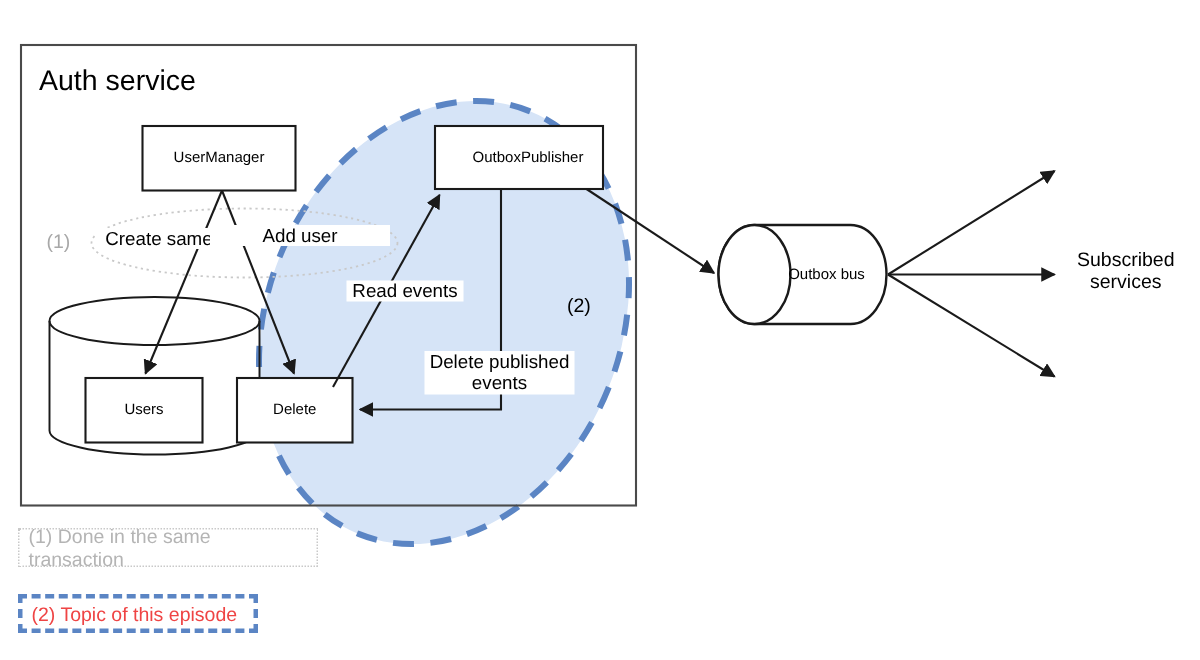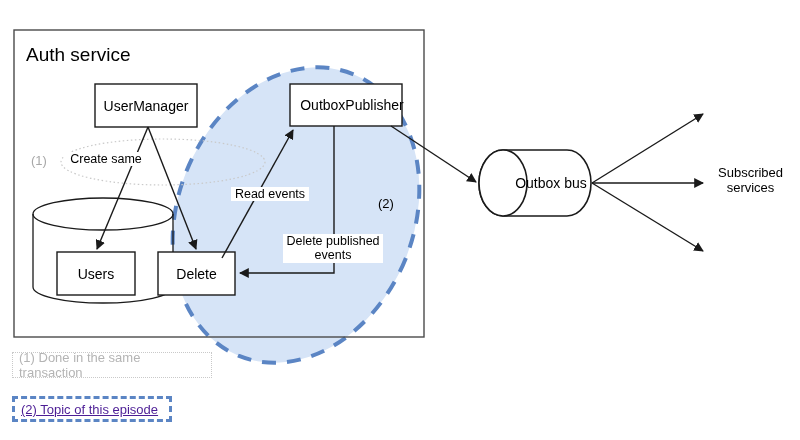--- a/index.html
+++ b/index.html
@@ -28,21 +28,21 @@
     color: #000000;
     white-space: nowrap;
     line-height: 1.15;
   }
   .boxlabel {
     position: absolute;
     display: flex;
     align-items: center;
     justify-content: center;
     text-align: center;
-    font-size: 14px;
+    font-size: 10px;
     color: #000;
     font-family: "Liberation Sans", sans-serif;
   }
   .edgelabel {
     position: absolute;
     background: #ffffff;
     font-size: 12.5px;
     text-align: center;
     color: #000;
     font-family: "Liberation Sans", sans-serif;
@@ -67,22 +67,21 @@
     height: 26px;
     border: 1px dotted #c9c9c9;
     color: #b4b4b4;
   }
   #legend-two {
     left: 12px;
     top: 396px;
     width: 160px;
     height: 26px;
     border: 3px dashed #5b85c4;
-    color: #4c1d95;
-    text-decoration: underline;
+    color: #ef4444;
   }
 </style>
 </head>
 <body>
 
 <div id="canvas">
 
   <svg id="diagram-svg" viewBox="0 0 800 440" xmlns="http://www.w3.org/2000/svg">
     <defs>
       <marker id="arrow" viewBox="0 0 10 10" refX="9" refY="5" markerWidth="7" markerHeight="7" orient="auto-start-reverse">
@@ -152,20 +151,21 @@
     <div>services</div>
   </div>
 
   <div class="lbl greytext" style="left:31px; top:154px; font-size:13px;">(1)</div>
 
   <div class="lbl" style="left:378px; top:197px; font-size:13px;">(2)</div>
 
   <div class="edgelabel" style="left:64px; top:152px; width:84px;">Create same</div>
 
   <div class="edgelabel" style="left:140px; top:150px; width:120px;">
+    <div>Add user</div>
   </div>
 
   <div class="edgelabel" style="left:231px; top:187px; width:78px;">Read events</div>
 
   <div class="edgelabel" style="left:283px; top:234px; width:100px;">
     <div>Delete published</div>
     <div>events</div>
   </div>
 
   <div class="legend-row" id="legend-one">

